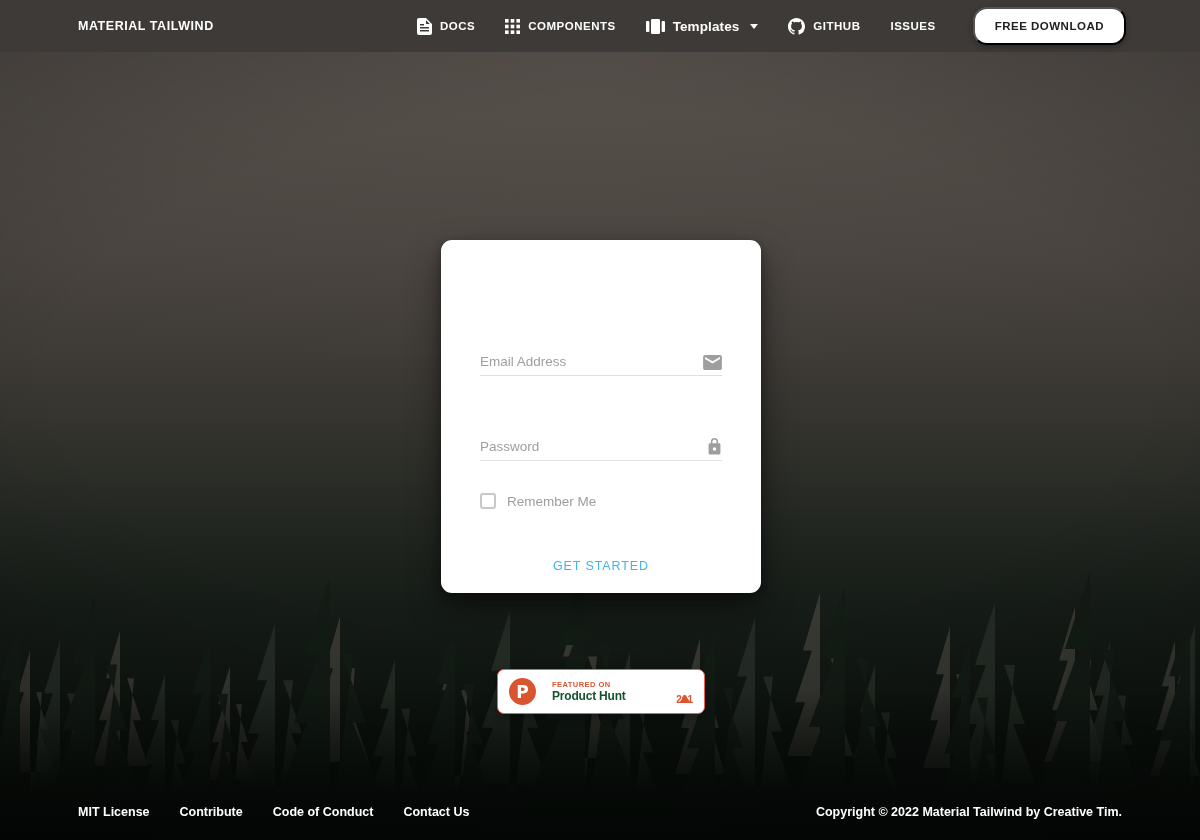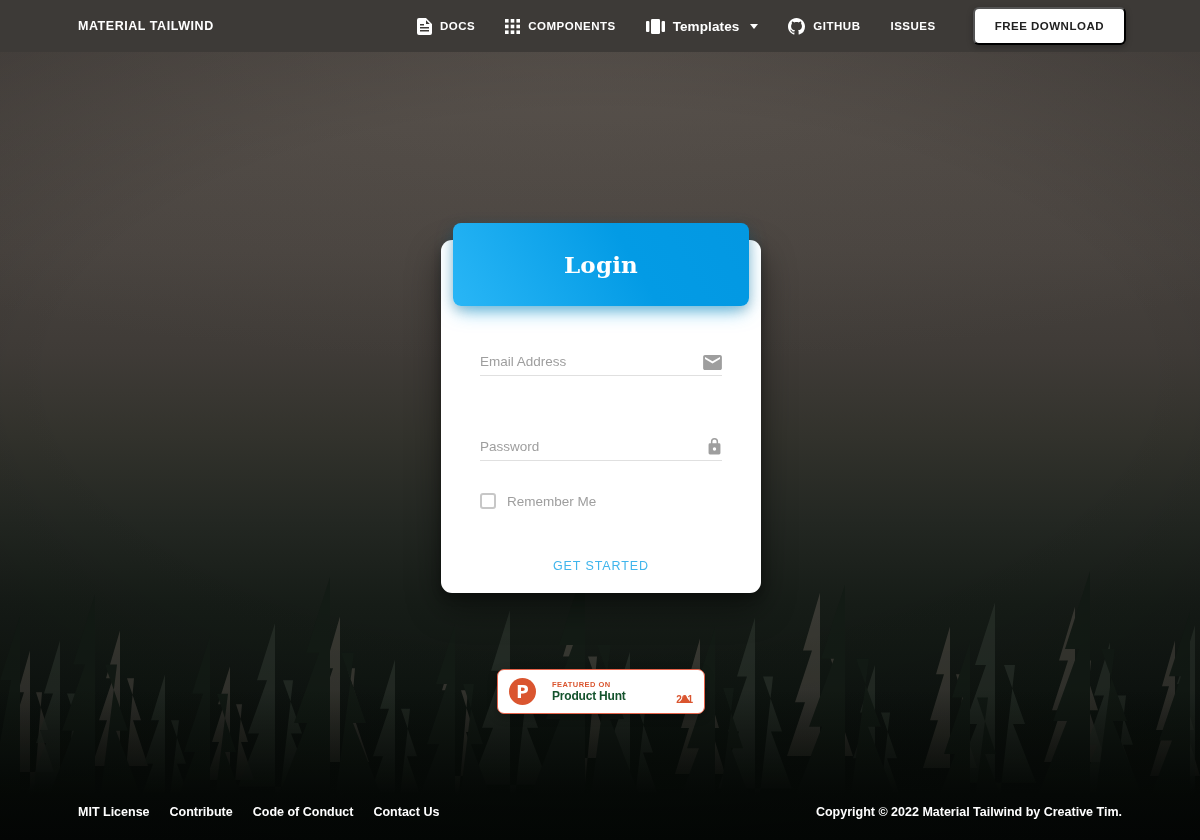--- a/index.html
+++ b/index.html
@@ -101,21 +101,21 @@
     border-top: 5px solid #ffffff;
     margin-left: 3px;
   }
   .btn-download {
     background: #ffffff;
     color: #212121;
     font-size: 11.5px;
     font-weight: bold;
     letter-spacing: .5px;
     padding: 11px 20px;
-    border-radius: 6px;
+    border-radius: 14px;
     margin-left: 22px;
     box-shadow: 0 2px 6px rgba(0,0,0,.28);
     white-space: nowrap;
   }
 
   
   .card {
     position: absolute;
     left: 441px;
     top: 240px;
@@ -286,21 +286,21 @@
   .footer {
     position: absolute;
     left: 0; right: 0;
     bottom: 0;
     height: 56px;
     display: flex;
     align-items: center;
     padding: 0 78px;
     z-index: 15;
   }
-  .footer-links { display: flex; gap: 20px; }
+  .footer-links { display: flex; gap: 30px; }
   .footer-link {
     color: #ffffff;
     font-size: 12.5px;
     font-weight: bold;
     white-space: nowrap;
   }
   .footer-copy {
     margin-left: auto;
     color: #ffffff;
     font-size: 12.5px;
@@ -428,23 +428,20 @@
 
       <a class="nav-item">
         <span>ISSUES</span>
       </a>
 
       <button class="btn-download">FREE DOWNLOAD</button>
     </div>
   </nav>
 
   <div class="card">
-    <div class="card-header">
-      <div class="card-title">Login</div>
-    </div>
 
     <form class="card-body">
 
       <div class="field field-email">
         <input type="email" placeholder="Email Address" style="">
         <span class="field-icon">
           <svg width="19" height="15" viewBox="0 0 20 16" fill="#9e9e9e">
             <path d="M18 0H2C.9 0 0 .9 0 2v12c0 1.1.9 2 2 2h16c1.1 0 2-.9 2-2V2c0-1.1-.9-2-2-2zm0 4.3-8 4.7-8-4.7V2l8 4.7L18 2v2.3z"></path>
           </svg>
         </span>

